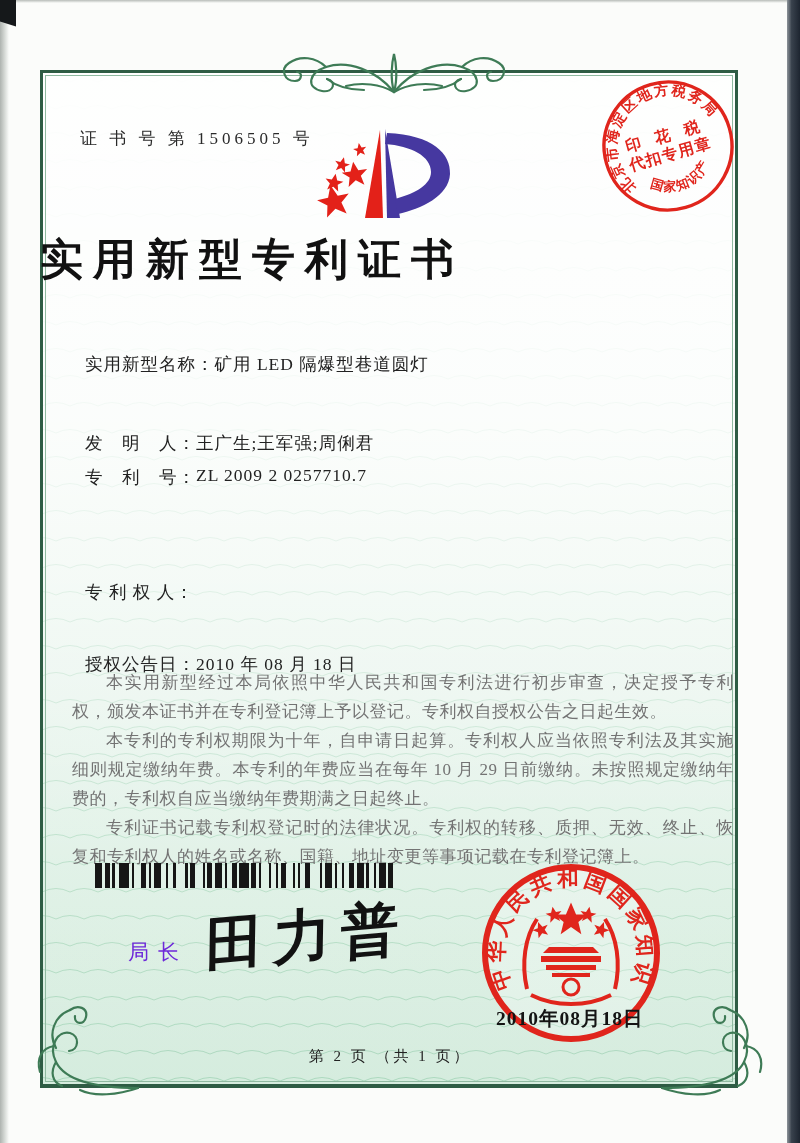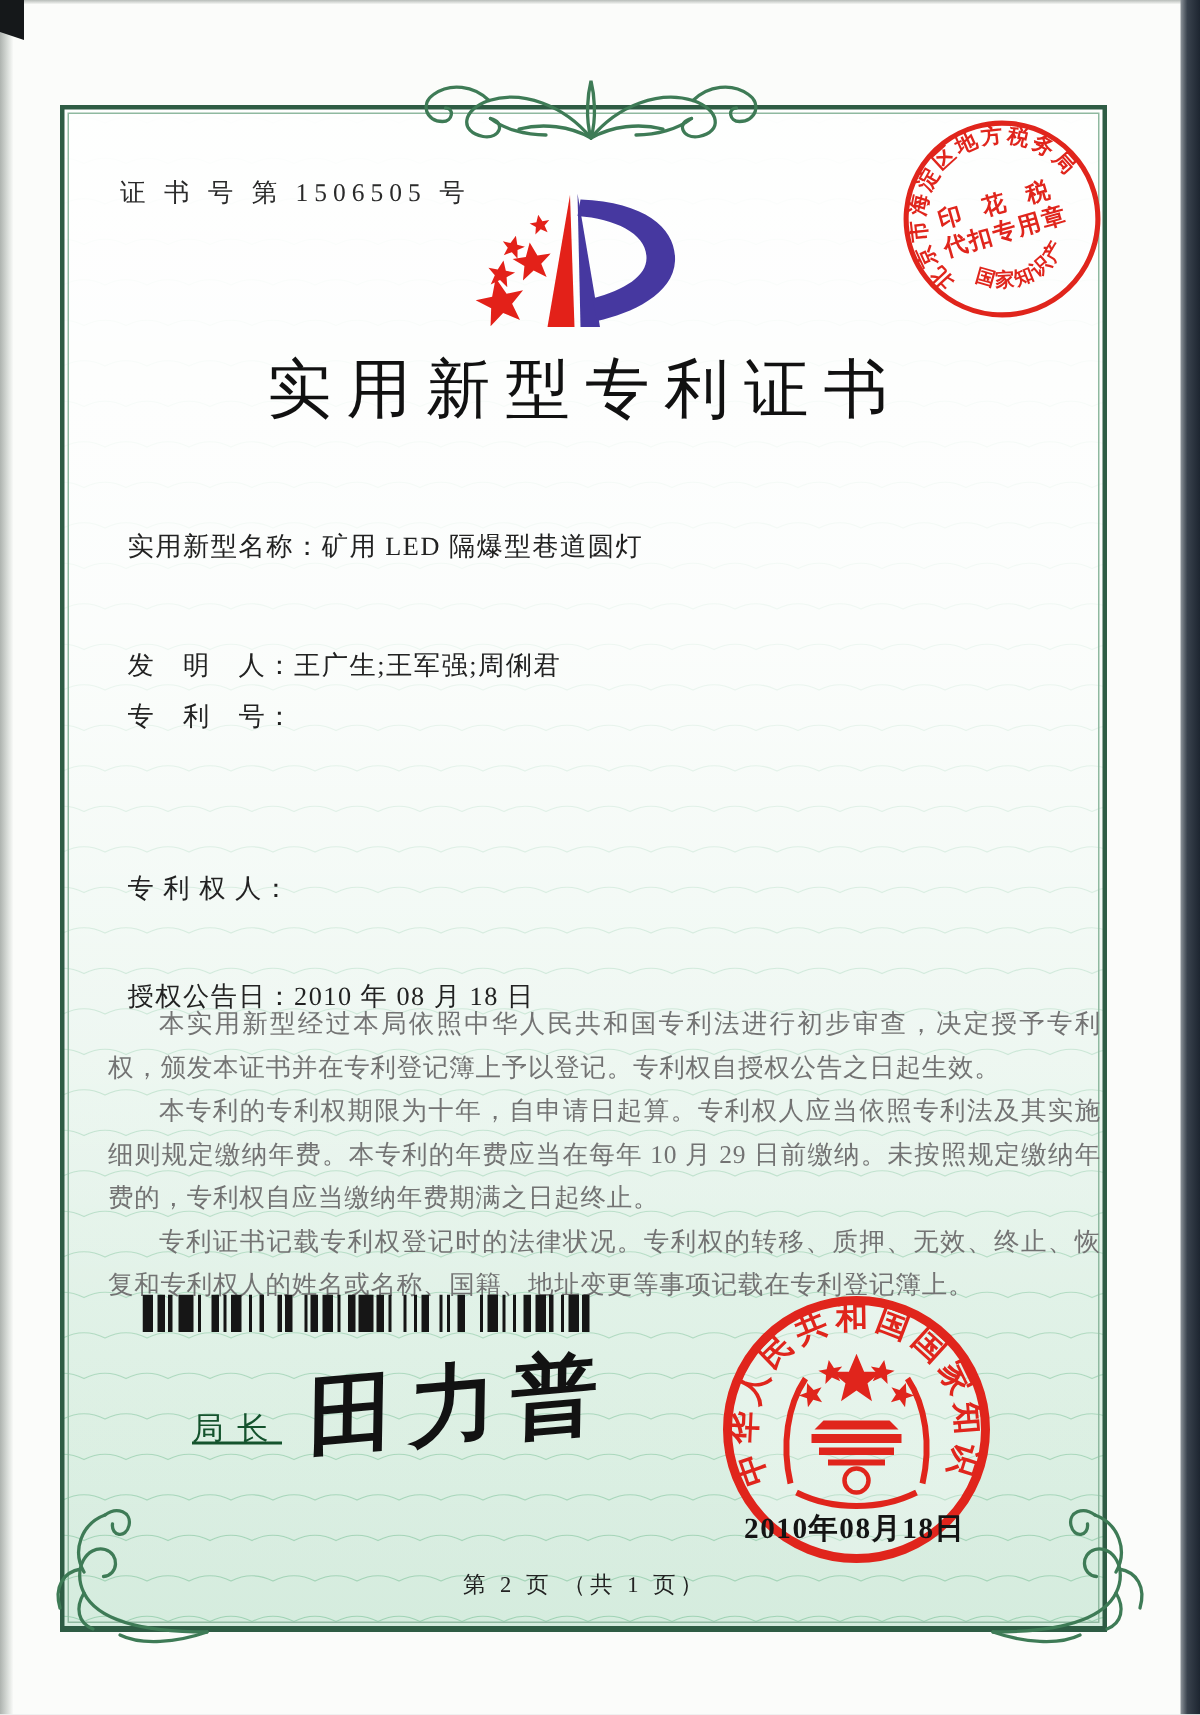--- a/index.html
+++ b/index.html
@@ -29,45 +29,45 @@
     background:linear-gradient(180deg,rgba(255,255,255,.92) 0%,rgba(255,255,255,.75) 30%,rgba(255,255,255,.38) 55%,rgba(255,255,255,.08) 78%,rgba(255,255,255,0) 100%); }
 
   
   .frame { position:absolute; left:40px; top:70px; width:698px; height:1018px;
     border:3px solid #2e5c44; border-bottom-width:4px; }
   .frame-inner { position:absolute; inset:2px; border:1px solid #8fb9a0; }
 
   .ornament { position:absolute; pointer-events:none; }
   .ornament path { fill:none; stroke:#3e7b56; stroke-width:2.2; stroke-linecap:round; }
 
-  .cert-no { position:absolute; left:80px; top:117px; font-size:17px;
+  .cert-no { position:absolute; left:80px; top:127px; font-size:17px;
     letter-spacing:4px; color:#2a2a2a; }
 
   .logo { position:absolute; left:303px; top:126px; }
 
   .stamp { position:absolute; left:600px; top:78px; transform:rotate(-16deg); }
 
-  .title { position:absolute; left:40px; top:231px; width:700px; text-align:center;
-    font-size:43px; font-weight:normal; letter-spacing:10px; color:#111; }
+  .title { position:absolute; left:40px; top:231px; width:700px; 
+    font-size:43px; font-weight:bold; letter-spacing:10px; color:#111; }
   .field-row { position:absolute; left:85px; display:flex; font-size:17.5px;
     letter-spacing:1px; color:#222; white-space:pre; }
   .field-label { white-space:pre; }
   .field-value { white-space:pre;text-align:right; }
 
   .paragraphs { position:absolute; left:72px; top:668px; width:662px;
     font-size:17px; line-height:29px; text-align:justify; color:#737373; }
   .paragraphs p { text-indent:2em; margin:0; letter-spacing:.5px; }
 
   .barcode { position:absolute; left:95px; top:863px; width:324px; height:25px;
     display:flex; align-items:stretch; overflow:hidden; }
   .barcode .bar { background:#161616; height:100%; flex:none; }
   .barcode .gap { background:transparent; height:100%; flex:none; }
 
   .director-label { position:absolute; left:128px; top:938px; font-size:21px;
-    letter-spacing:9px; color:#14532d;text-decoration:underline; }
+    letter-spacing:9px; color:#6d28d9; }
   .director-signature { position:absolute; left:205px; top:898px; font-size:58px;
     font-weight:bold; letter-spacing:10px; color:#121212;
     transform:rotate(-5deg) skewX(-6deg); }
 
   .seal { position:absolute; left:475px; top:857px; }
   .seal-date { position:absolute; left:496px; top:1005px; font-size:19.5px;
     font-weight:bold; letter-spacing:1px; color:#141414; }
 
   .page-footer { position:absolute; left:40px; top:1047px; width:700px;
     text-align:center; font-size:15px; letter-spacing:3px; color:#222; }
@@ -200,21 +200,21 @@
 
   <div class="title">实用新型专利证书</div>
 
   <div class="field-row" style="top:352px">
     <span class="field-label">实用新型名称：</span><span class="field-value">矿用 LED 隔爆型巷道圆灯</span>
   </div>
   <div class="field-row" style="top:431px">
     <span class="field-label">发　明　人：</span><span class="field-value">王广生;王军强;周俐君</span>
   </div>
   <div class="field-row" style="top:465px">
-    <span class="field-label">专　利　号：</span>
+    <span class="field-label">专　利　号：</span><span class="field-value">ZL 2009 2 0257710.7</span>
   </div>
   <div class="field-row" style="top:580px">
     <span class="field-label">专 利 权 人：</span>
   </div>
   <div class="field-row" style="top:652px">
     <span class="field-label">授权公告日：</span><span class="field-value">2010 年 08 月 18 日</span>
   </div>
 
   <div class="paragraphs">
     <p>本实用新型经过本局依照中华人民共和国专利法进行初步审查，决定授予专利权，颁发本证书并在专利登记簿上予以登记。专利权自授权公告之日起生效。</p>

